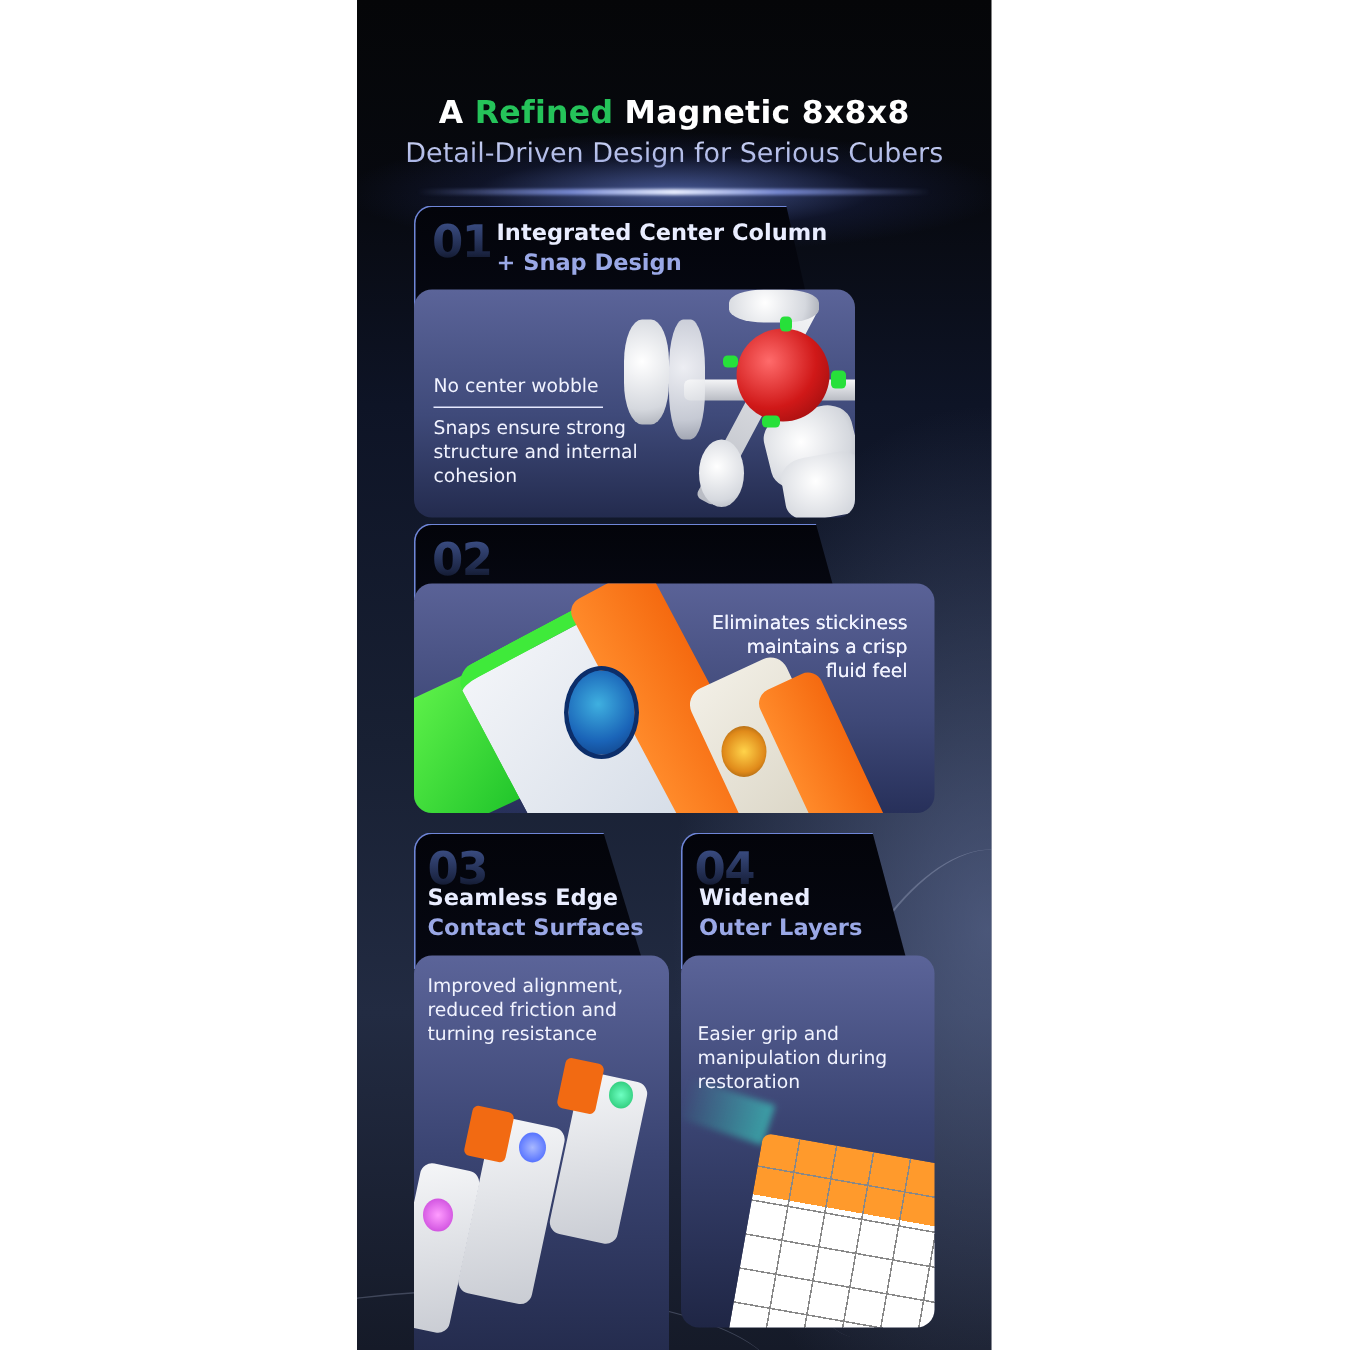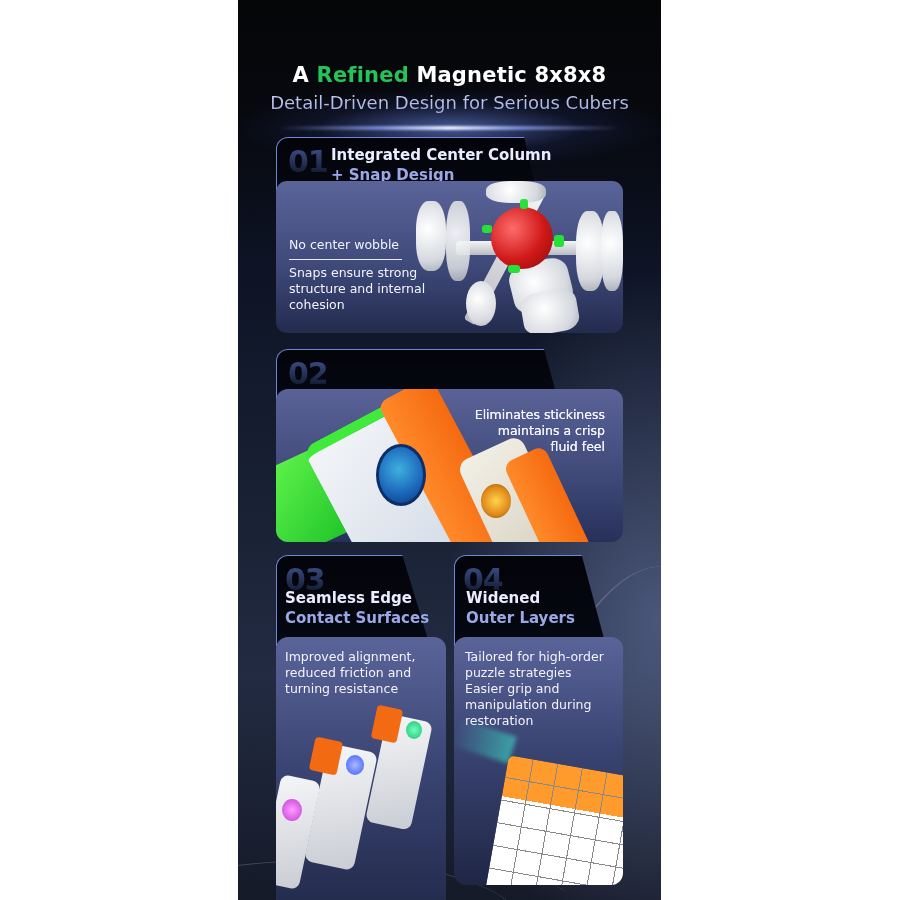--- a/index.html
+++ b/index.html
@@ -57,21 +57,21 @@
     </div>
     <div class="hero-sub">Detail-Driven Design for Serious Cubers</div>
   </div>
   <div class="glowline"></div>
 
   <div class="card" style="left:38px;top:137px;width:347px;height:208px;">
     <div class="tab" style="left:0;top:0;width:262px;height:70px;clip-path:polygon(0 0,94% 0,100% 100%,0 100%);"></div>
     <div class="num" style="left:12px;top:10px;">01</div>
     <div class="t1" style="left:55px;top:8px;">Integrated Center Column</div>
     <div class="t2" style="left:55px;top:28px;">+ Snap Design</div>
-    <div class="body" style="left:0;top:44px;width:347px;height:152px;border-radius:11px;">
+    <div class="body" style="left:0;top:56px;width:294px;height:152px;">
       <div class="txt" style="left:13px;top:56px;width:130px;">No center wobble</div>
       <div class="divider" style="left:13px;top:78px;width:113px;"></div>
       <div class="txt" style="left:13px;top:84px;width:140px;">Snaps ensure strong structure and internal cohesion</div>
 
       <div class="illo" style="left:140px;top:0;width:207px;height:152px;">
         <div class="rod" style="left:40px;top:60px;width:160px;height:14px;"></div>
         <div class="rod" style="left:82px;top:0px;width:14px;height:150px;transform:rotate(28deg);"></div>
         <div class="cap" style="left:0px;top:20px;width:30px;height:70px;border-radius:40%;"></div>
         <div class="cap" style="left:30px;top:20px;width:24px;height:80px;border-radius:40%;opacity:0.9"></div>
         <div class="cap" style="left:160px;top:30px;width:28px;height:80px;border-radius:40%;"></div>
@@ -135,17 +135,16 @@
     <div class="t2" style="left:12px;top:53px;">Outer Layers</div>
     <div class="body" style="left:0;top:82px;width:169px;height:248px;background:linear-gradient(180deg,#5b6499 0%,#3a4472 45%,#1f2645 100%);">
       <div class="illo" style="left:0;top:0;width:169px;height:248px;">
         <div style="position:absolute;left:0;top:90px;width:60px;height:28px;background:linear-gradient(90deg,rgba(60,220,200,0),rgba(60,220,200,0.6));transform:rotate(18deg);filter:blur(2px);"></div>
         <div style="position:absolute;left:40px;top:130px;width:150px;height:160px;transform:rotate(10deg);border-radius:6px;overflow:hidden;
           background:
             repeating-linear-gradient(90deg,transparent 0 24px,#888 24px 25px),
             repeating-linear-gradient(0deg,transparent 0 22px,#888 22px 23px),
             linear-gradient(180deg,#ff9a2c 0 26%,#ffffff 26% 100%);"></div>
       </div>
-      <div class="txt" style="left:11px;top:12px;width:150px;">Tailored for high-order puzzle strategies</div>
       <div class="txt" style="left:11px;top:44px;width:140px;">Easier grip and manipulation during restoration</div>
     </div>
   </div>
 </div>
 
 </body></html>

